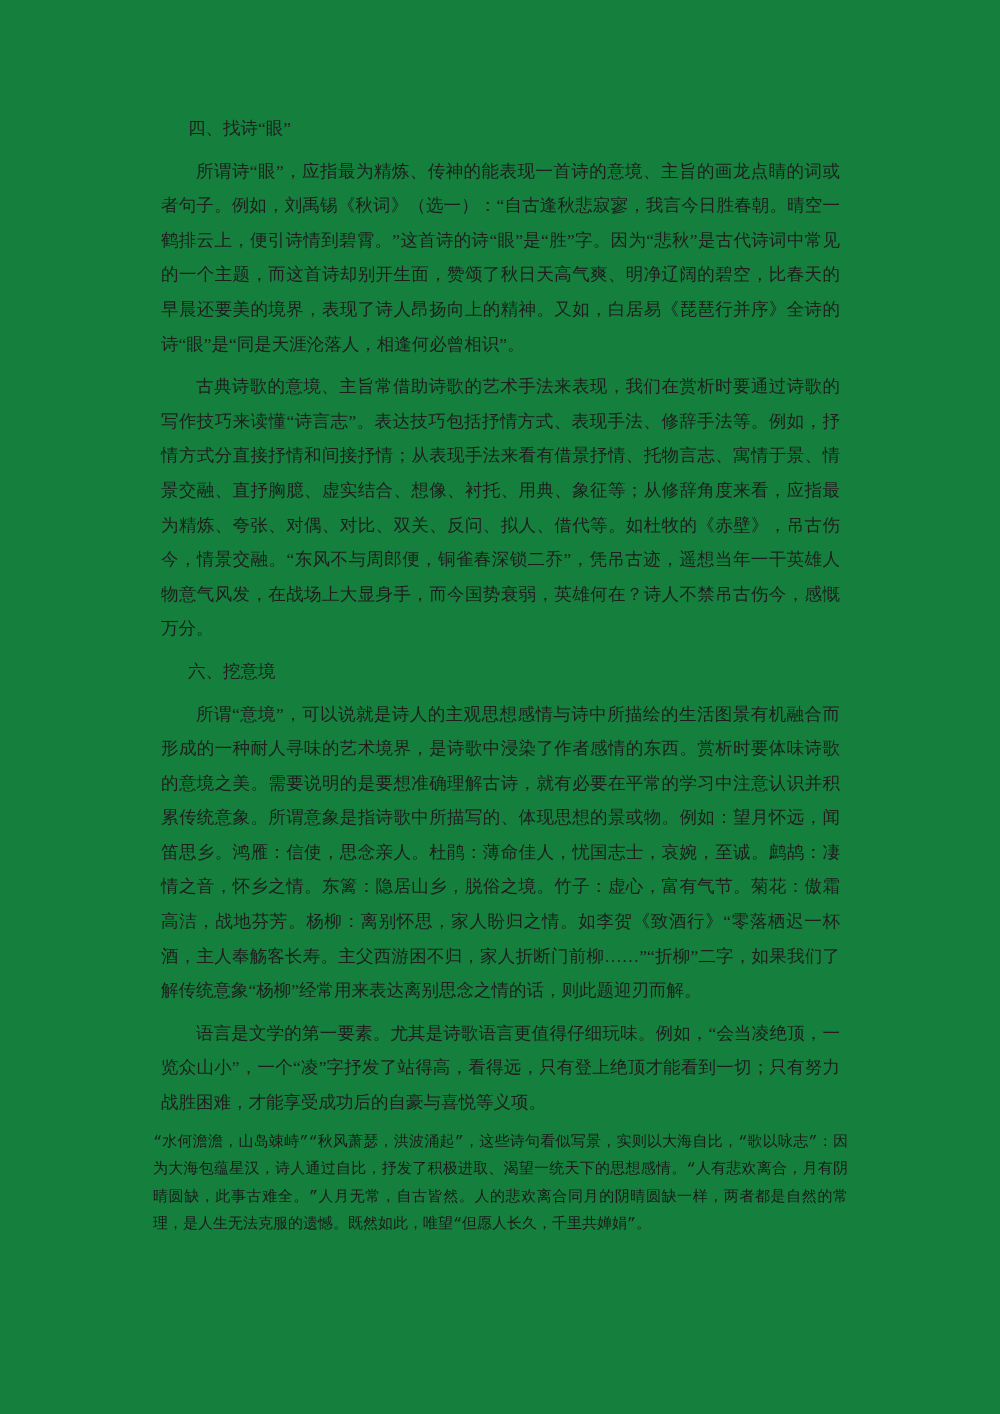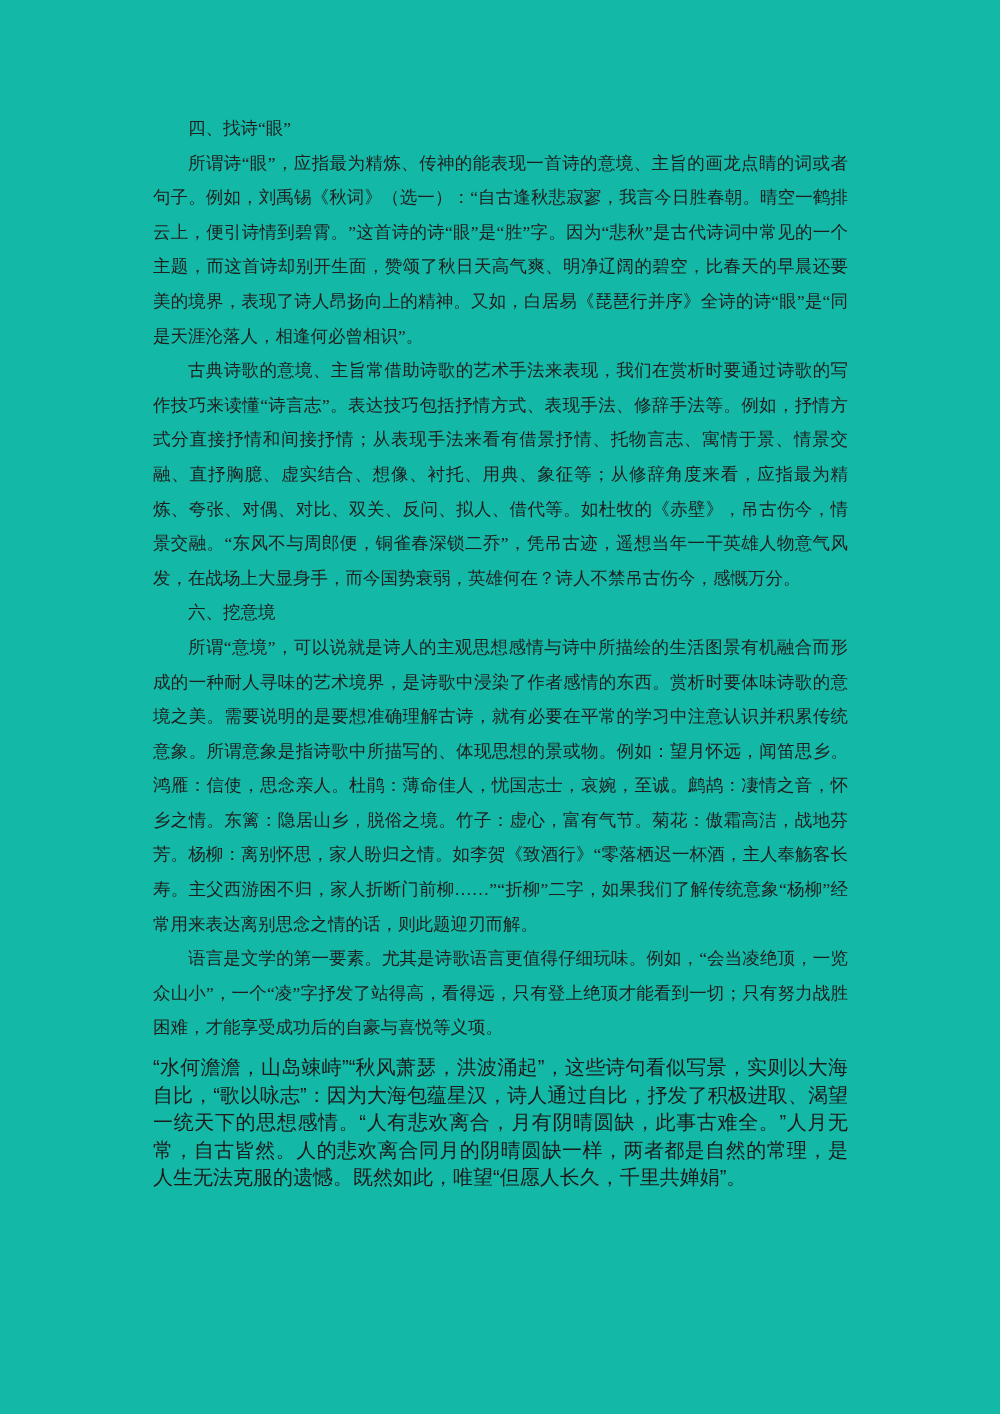--- a/index.html
+++ b/index.html
@@ -11,21 +11,21 @@
     width: 1000px;
     height: 1414px;
     position: relative;
     overflow: hidden;
   }
   .page {
     position: absolute;
     left: 0; top: 0;
     width: 1000px;
     height: 1414px;
-    background: #14b8a6;
+    background: #15803d;
   }
   .content {
     position: absolute;
     left: 153px;
     top: 111px;
     width: 695px;
     color: #1e1e1e;
   }
   .body-flow {
     font-family: "Liberation Serif", "DejaVu Serif", serif;
@@ -33,28 +33,28 @@
     line-height: 34.6px;
   }
   .section-heading {
     text-indent: 2em;
     font-weight: normal;
     font-size: 17.5px;
     line-height: 34.6px;
     margin: 0;
   }
   .section-para {
-    margin: 0;
+    margin: 8px;
     text-indent: 2em;
     text-align: justify;
   }
   .closing-para {
     margin: 9px 0 0 0;
-    font-family: Liberation Sans, sans-serif;
-    font-size: 20px;
+    font-family: Liberation Mono, monospace;
+    font-size: 15px;
     line-height: 27.6px;
     text-align: justify;
     text-indent: 0;
     color: #1a1a1a;
   }
 </style>
 </head>
 <body>
 
 <div class="page">

